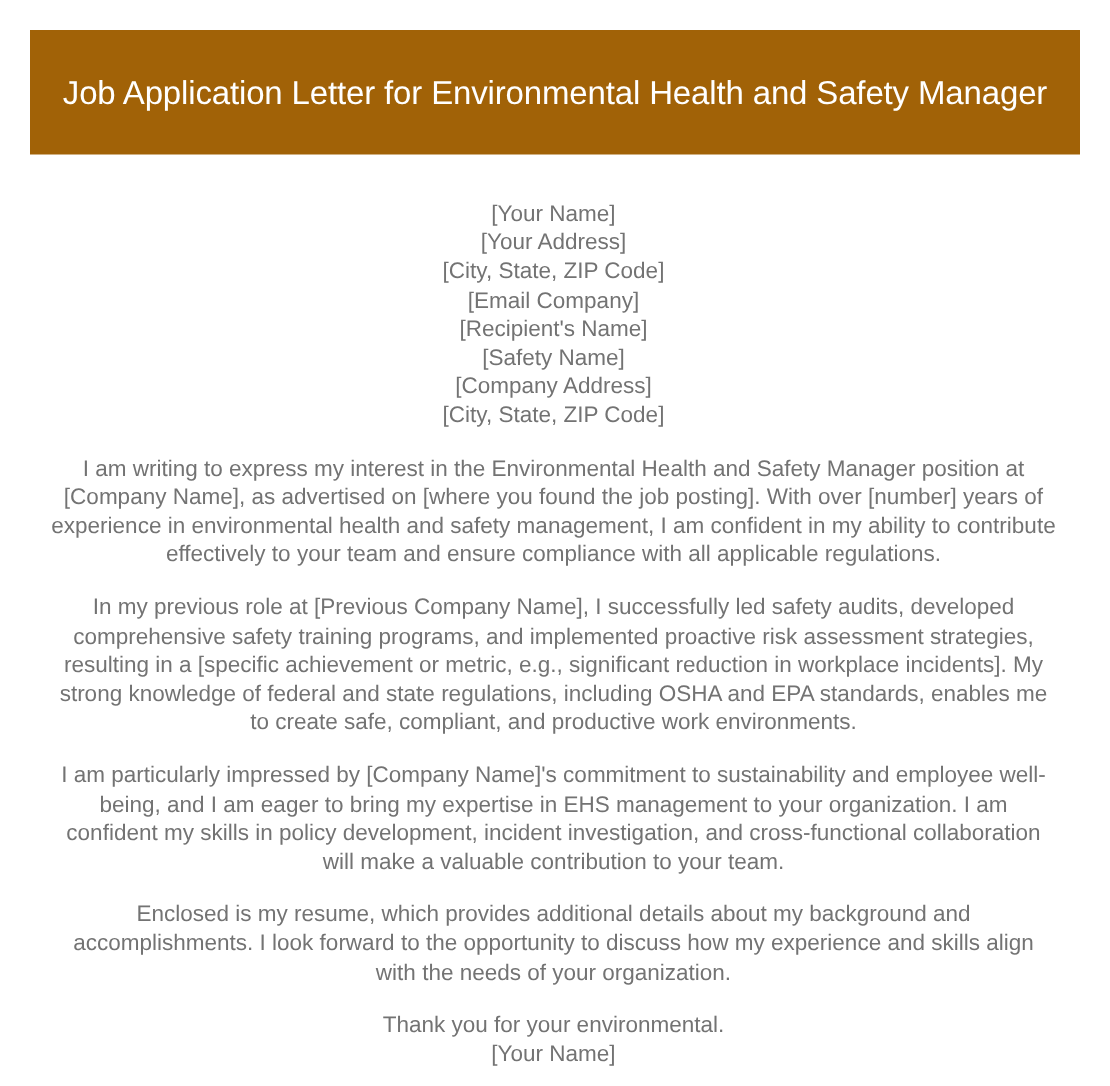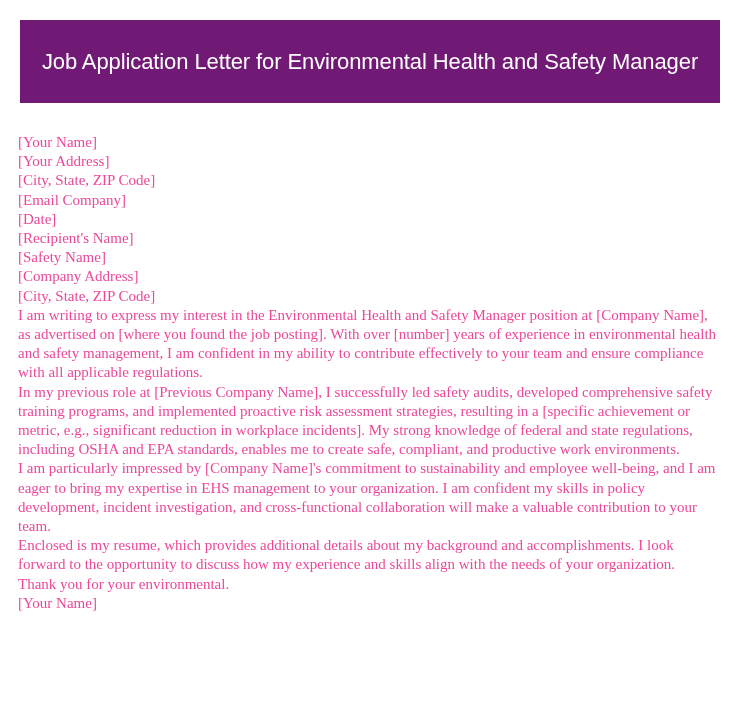--- a/index.html
+++ b/index.html
@@ -18,21 +18,21 @@
     width: 740px;
     height: 724px;
     background: #ffffff;
   }
   .header-banner {
     position: absolute;
     left: 20px;
     top: 20px;
     width: 700px;
     height: 83px;
-    background: #701a75;
+    background: #a16207;
     display: flex;
     align-items: center;
     justify-content: center;
     box-sizing: border-box;
     padding: 0 10px;
   }
   .header-title {
     color: #ffffff;
     font-family: "Liberation Sans", sans-serif;
     font-size: 22px;
@@ -40,53 +40,52 @@
     line-height: 26px;
     letter-spacing: -0.1px;
     text-align: center;
     white-space: nowrap;
   }
   .letter-body {
     position: absolute;
     left: 18px;
     top: 133px;
     width: 702px;
-    color: #ec4899;
-    font-family: Liberation Serif, serif;
+    color: #737373;
+    font-family: Liberation Sans, sans-serif;
     font-size: 15px;
     line-height: 19.2px;
-    text-align: left;
+    text-align: center;
   }
   .letter-line {
     margin: 0;
     padding: 0;
     white-space: pre-wrap;
   }
   .letter-para {
-    margin: 0;
+    margin: 16px;
     padding: 0;
   }
 </style>
 </head>
 <body>
 
 <div class="page">
 
   <div class="header-banner">
     <div class="header-title">Job Application Letter for Environmental Health and Safety Manager</div>
   </div>
 
   <div class="letter-body">
 
     <div>
       <div class="letter-line">[Your Name]</div>
       <div class="letter-line">[Your Address]</div>
       <div class="letter-line">[City, State, ZIP Code]</div>
       <div class="letter-line">[Email Company]</div>
-      <div class="letter-line">[Date]</div>
     </div>
 
     <div>
       <div class="letter-line">[Recipient's Name]</div>
       <div class="letter-line">[Safety Name]</div>
       <div class="letter-line">[Company Address]</div>
       <div class="letter-line">[City, State, ZIP Code]</div>
     </div>
 
 

